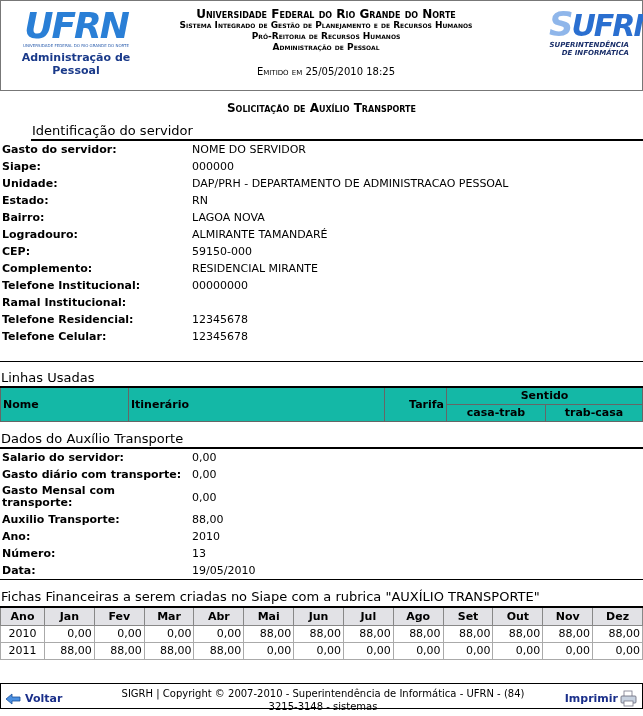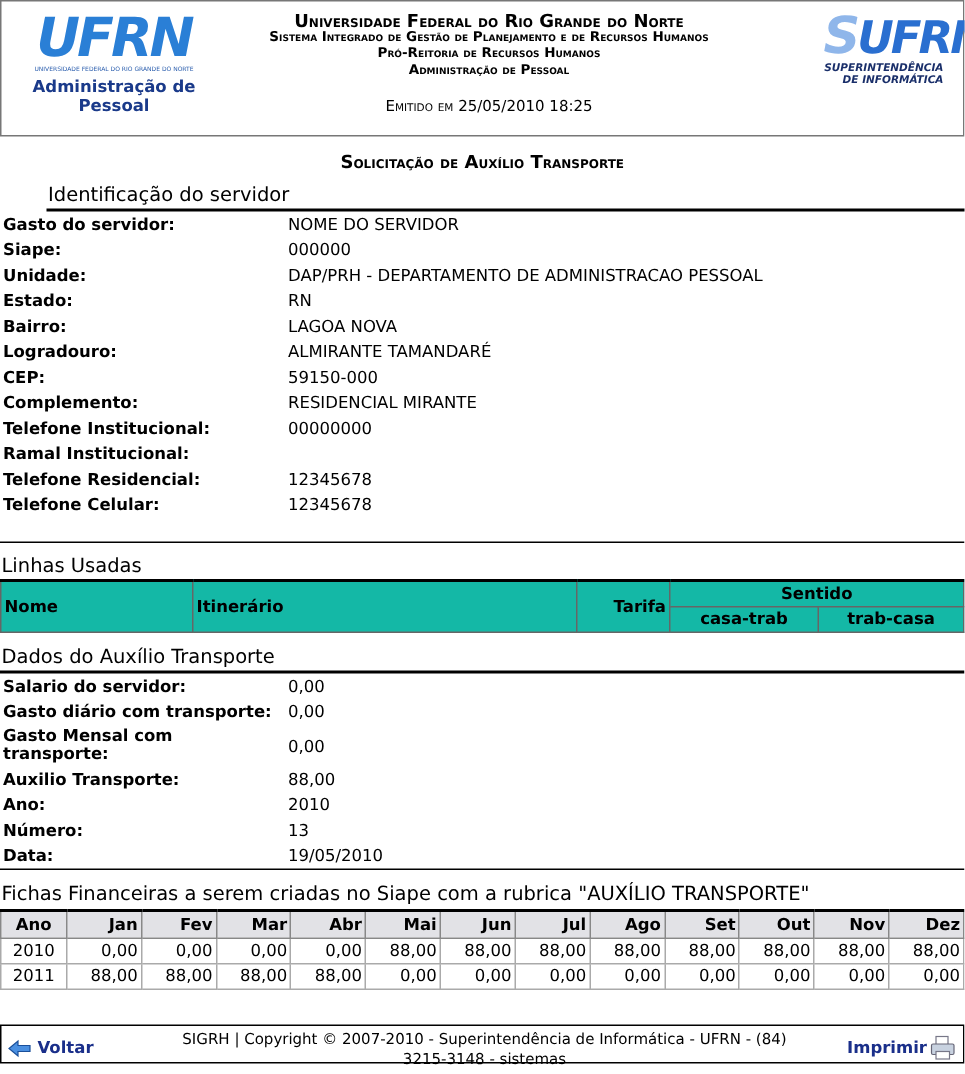--- a/index.html
+++ b/index.html
@@ -38,21 +38,21 @@
   .section-end { position: absolute; left: 0; width: 643px; border-top: 1px solid #000; }
 
   .lines-table { position: absolute; left: 0; top: 386px; width: 643px; border-collapse: collapse;
                  background: #14b8a6; }
   .lines-table th { border: 1px solid #666; font-weight: bold; font-size: 11px; padding: 0 2px; height: 17px; }
   .lines-table .thick-top th { border-top: 2px solid #000; }
 
   .fichas-title { position: absolute; left: 0; top: 589px; width: 643px; font-size: 13px; line-height: 16px; padding-left: 1px; }
   .fichas-table { position: absolute; left: 0; top: 606px; width: 643px; border-collapse: collapse; }
   .fichas-table th { background: #e2e2e6; border: 1px solid #888; border-top: 2px solid #000; font-weight: bold;
-                     text-align: right; font-size: 11px; height: 18px; padding: 0 2px; }
+                     font-size: 11px; height: 18px; padding: 0 2px; }
   .fichas-table th:first-child { text-align: center; }
   .fichas-table td { border: 1px solid #aaa; text-align: right; font-size: 11px; height: 17px; padding: 0 2px; }
   .fichas-table td:first-child { text-align: center; }
 
   .footer { position: absolute; left: 0; top: 683px; width: 643px; height: 26px; border: 1px solid #000; padding-left: 23px; }
   .voltar { position: absolute; left: 4px; top: 8px; color: #1a2f8a; font-weight: bold; font-size: 11px; text-decoration: none; display: flex; align-items: center; gap: 4px; }
   .arrow-icon { width: 16px; height: 12px; display: inline-block; }
   .footer-text { position: absolute; left: 80px; top: 3px; width: 484px; text-align: center; font-size: 10px; line-height: 13px; }
   .imprimir { position: absolute; right: 5px; top: 6px; color: #1a2f8a; font-weight: bold; font-size: 11px; display: flex; align-items: center; gap: 2px; }
   .printer-icon { width: 17px; height: 17px; display: inline-block; }

